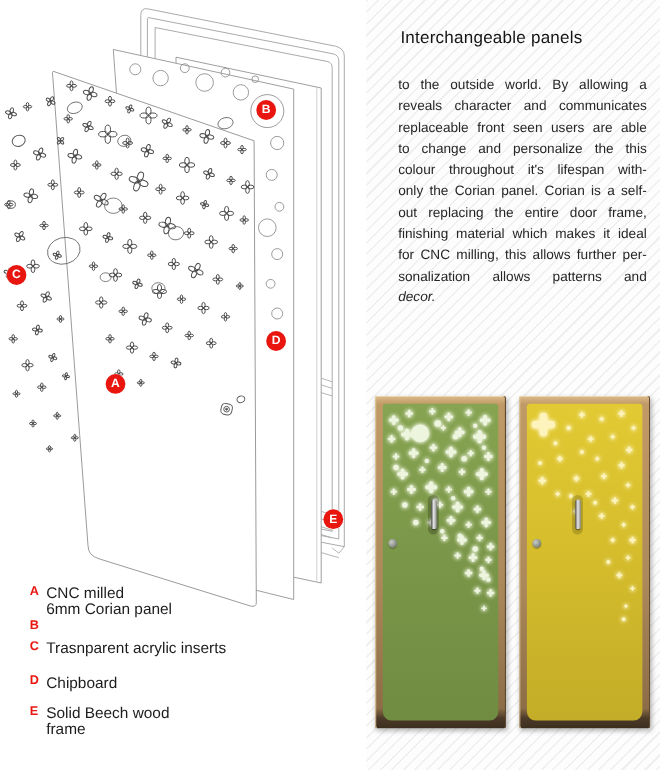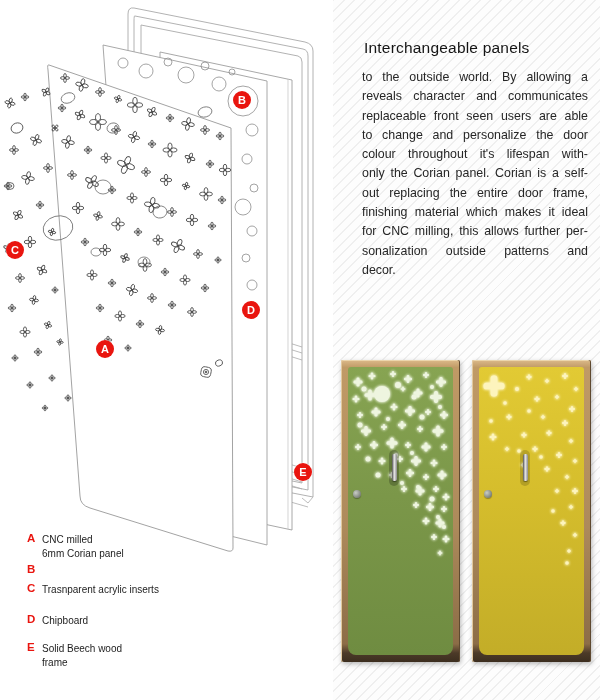--- a/index.html
+++ b/index.html
@@ -14,33 +14,33 @@
   .diagram-svg{position:absolute;left:0;top:0;}
   .dlabel{
     position:absolute;width:18px;height:18px;border-radius:50%;
     color:#fff;font-size:11px;font-weight:bold;line-height:18px;text-align:center;
     box-shadow:0 0 0 0.5px rgba(255,255,255,.6);
   }
   
   .legend{position:absolute;left:27px;top:533px;width:220px;}
   .legend-row{display:flex;align-items:flex-start;}
   .legend-key{width:15px;flex:0 0 15px;font-size:11.5px;font-weight:bold;margin-top:-1px;}
-  .legend-text{font-size:10px;line-height:13.5px;color:#1c1c1c;}
+  .legend-text{font-size:14px;line-height:13.5px;color:#1c1c1c;}
   .mbA{margin-bottom:4px;} .mbB{margin-bottom:8px;} .mbC{margin-bottom:17px;} .mbD{margin-bottom:15px;}
   
   .right-section{
     position:absolute;left:333px;top:0;width:267px;height:700px;
     background:
       repeating-linear-gradient(135deg, rgba(0,0,0,0.055) 0 1.4px, rgba(0,0,0,0) 1.4px 7.4px),
       #fdfdfd;
   }
-  .info-title{position:absolute;left:31px;top:26px;font-size:15.5px;color:#141414;letter-spacing:.2px;margin-top:13px;}
+  .info-title{position:absolute;left:31px;top:26px;font-size:15.5px;color:#141414;letter-spacing:.2px;}
   .info-body{position:absolute;left:29px;top:68px;width:226px;color:#262626;}
   .bline{font-size:12.4px;line-height:19.3px;text-align:justify;text-align-last:justify;white-space:normal;}
-  .bline.last{text-align-last:left;}
+  .bline.last{text-align-last:left;font-style:italic;}
   
   .door{position:absolute;width:119px;height:302px;border-radius:2px;box-shadow:1px 2px 5px rgba(0,0,0,.28);}
   .door .wood{
     position:absolute;inset:0;border-radius:2px;
     background:linear-gradient(180deg,#dcba8a 0%,#c09a66 2.5%,#ad8a5b 55%,#8c6d47 94%,#4c3a28 97%,#3c2e1f 100%);
     box-shadow:inset 1px 0 0 #e2c89d, inset -1px 0 0 #5e4930, inset 0 1px 0 #ecd6ad;
   }
   .door .panel{position:absolute;left:7px;top:7px;width:105px;height:288px;border-radius:3px 3px 8px 8px;}
   .door .glow-svg{position:absolute;left:7px;top:7px;}
   .panel-green{background:linear-gradient(180deg,#87a452 0%,#7b9749 45%,#6f8c41 100%);}
@@ -266,27 +266,27 @@
   </div>
 </div>
 
 <div class="right-section">
   <div class="info-title">Interchangeable panels</div>
 
   <div class="info-body">
     <div class="bline">to the outside world. By allowing a</div>
     <div class="bline">reveals character  and communicates</div>
     <div class="bline">replaceable front seen users are able</div>
-    <div class="bline">to change and personalize the door</div>
+    <div class="bline">to change and personalize the this</div>
     <div class="bline">colour throughout it's lifespan with-</div>
     <div class="bline">only the Corian panel. Corian is a self-</div>
     <div class="bline">out replacing the entire door frame,</div>
     <div class="bline">finishing material which makes it ideal</div>
     <div class="bline">for CNC milling, this allows further per-</div>
-    <div class="bline">sonalization outside patterns and</div>
+    <div class="bline">sonalization allows patterns and</div>
     <div class="bline last">decor.</div>
   </div>
 
   <div class="door" style="left:8px;top:360px;">
     <div class="wood"></div>
     <div class="panel panel-green"></div>
     <svg class="glow-svg" width="105" height="288" viewBox="0 0 105 288">
       <defs>
         <filter id="glowG" x="-60%" y="-60%" width="220%" height="220%">
           <feGaussianBlur in="SourceGraphic" stdDeviation="1.7" result="b"></feGaussianBlur>

